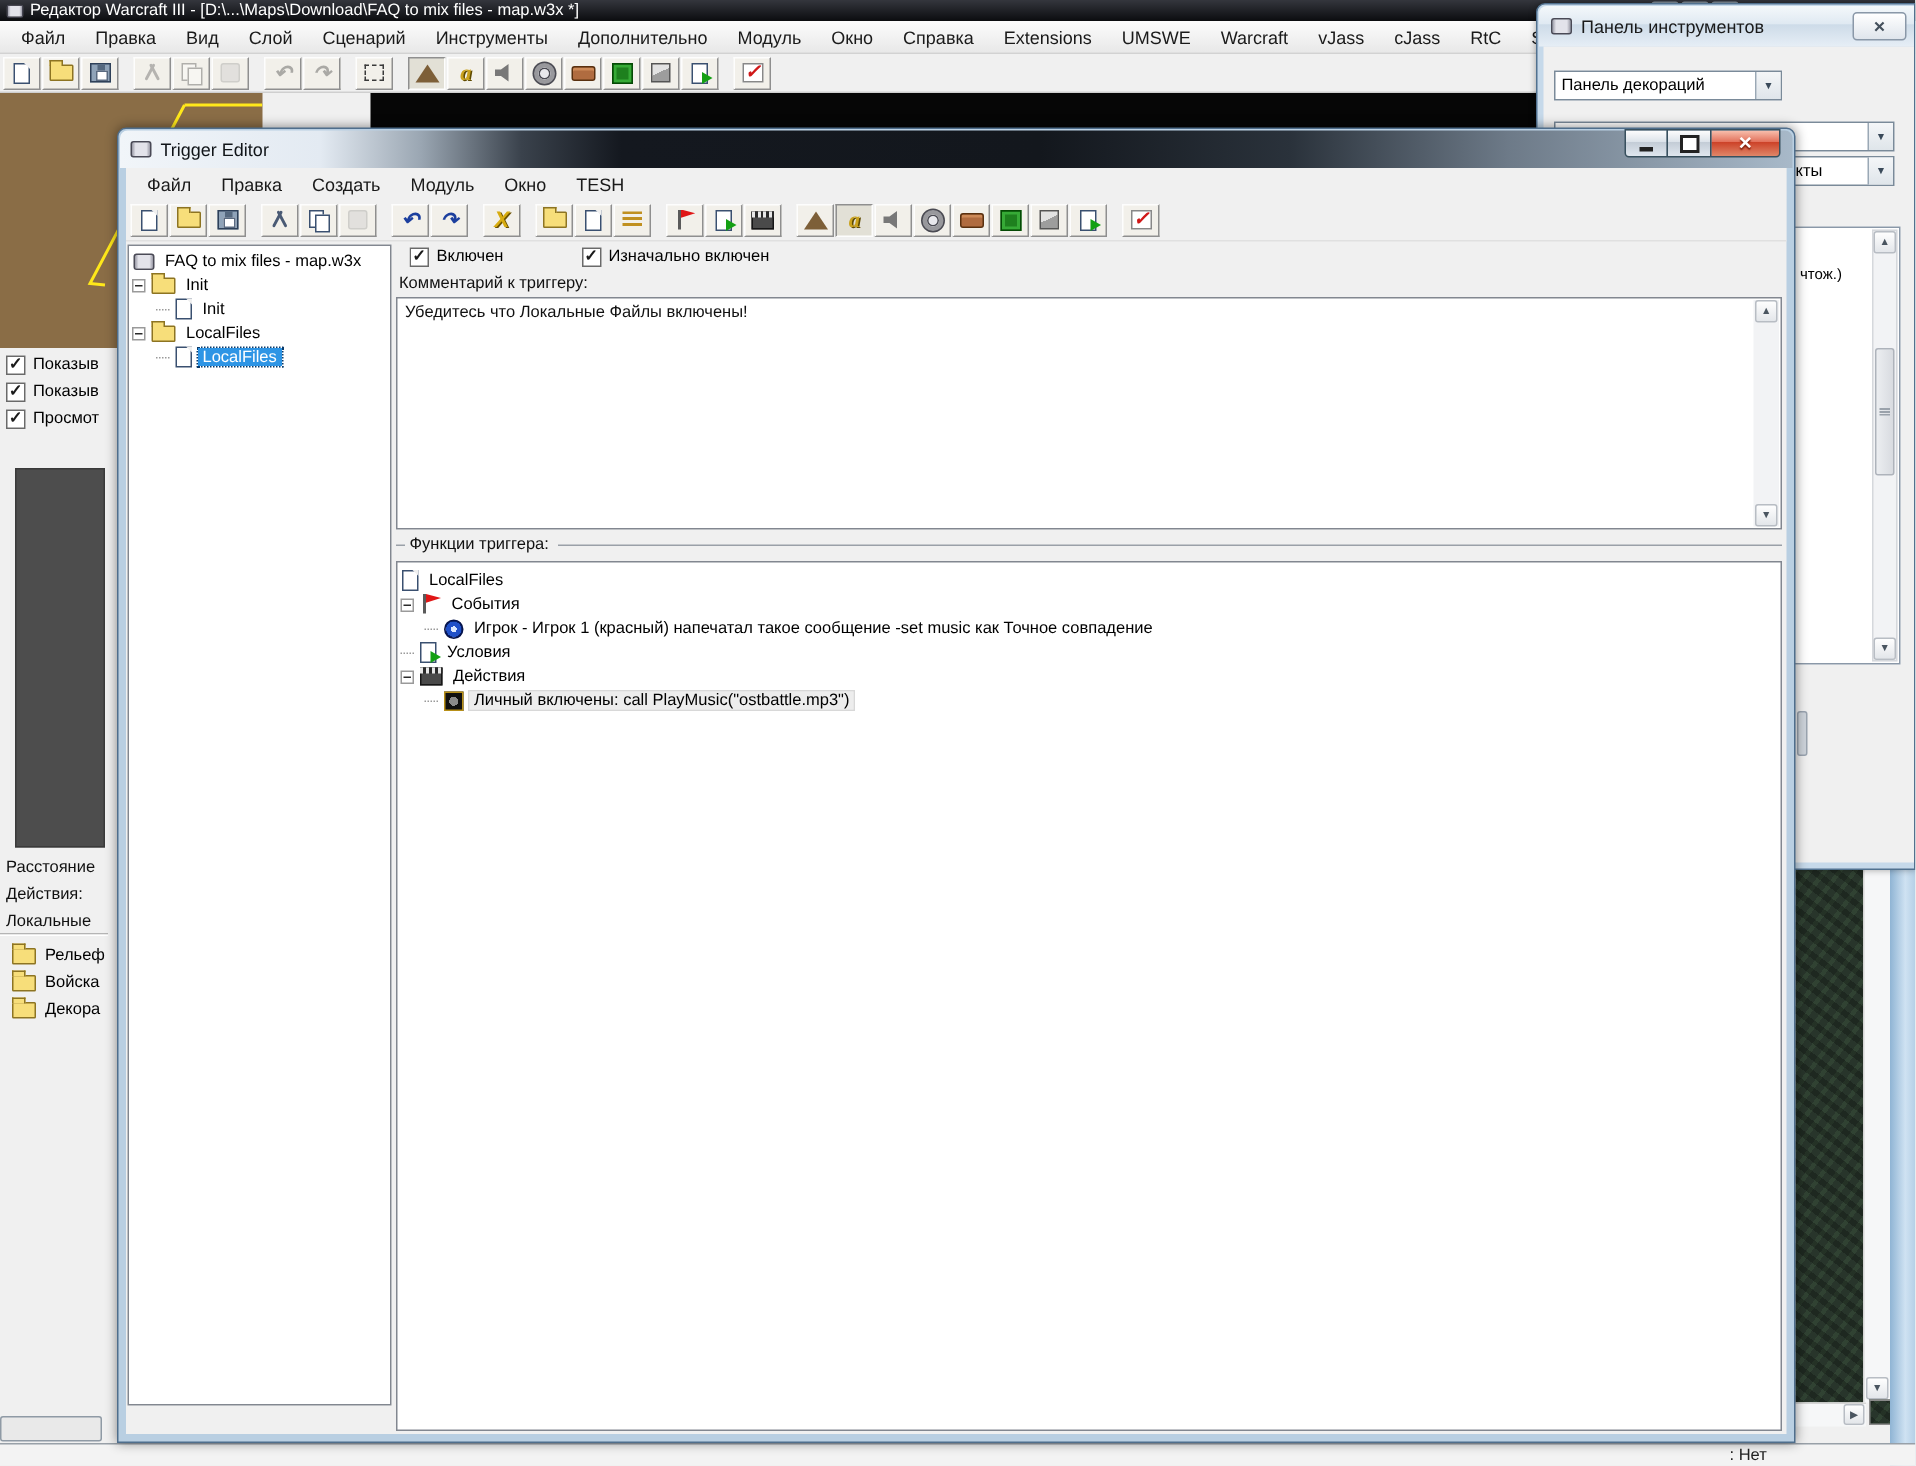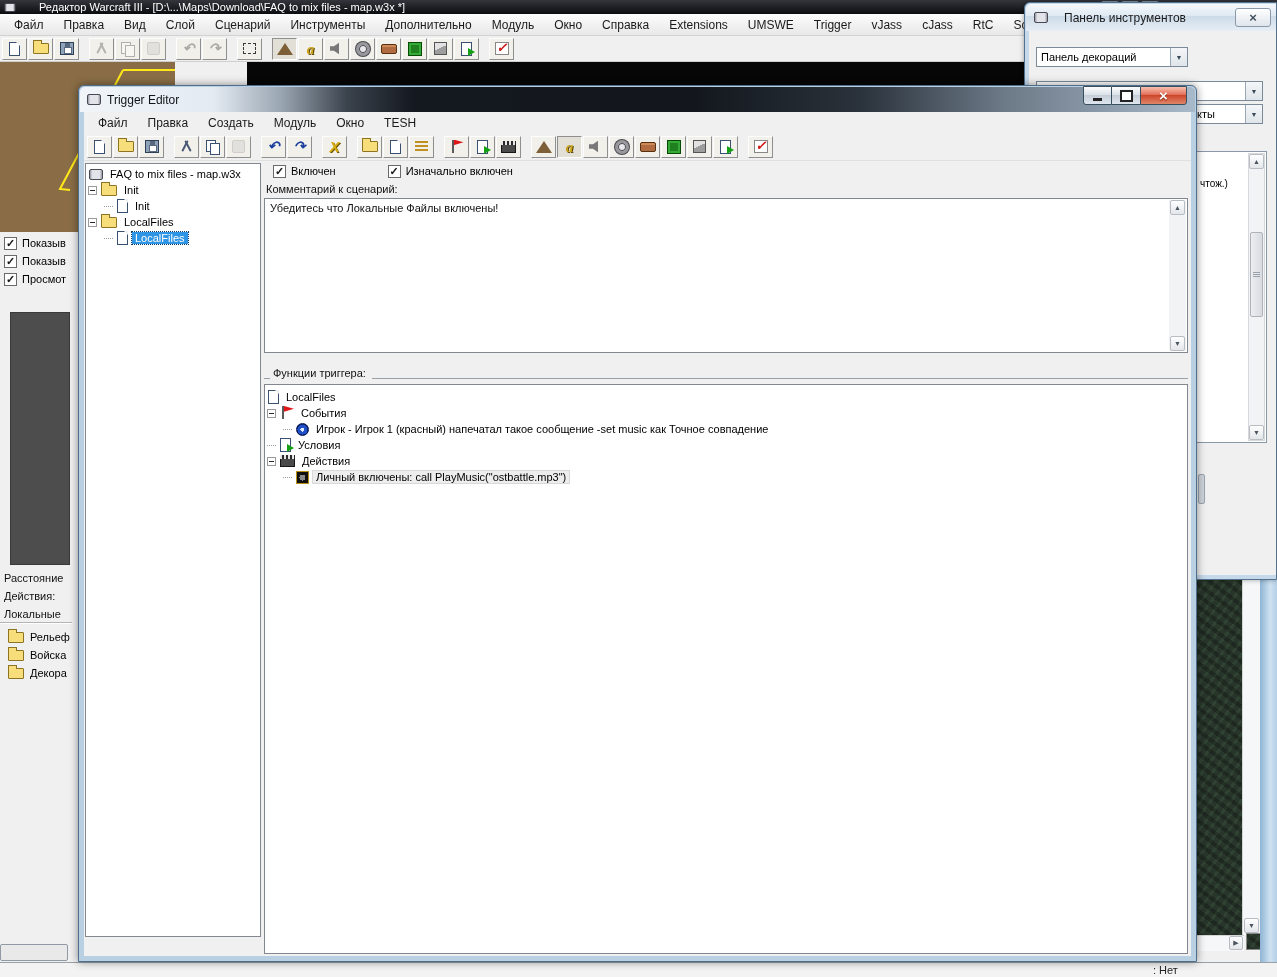--- a/index.html
+++ b/index.html
@@ -3,21 +3,21 @@
 <meta charset="utf-8">
 <style>
   *{box-sizing:border-box;margin:0;padding:0}
   html,body{width:1277px;height:977px;overflow:hidden}
   body{font-family:"Liberation Sans",sans-serif;background:#f0f0f0;position:relative}
   #screen{position:absolute;left:0;top:0;width:1277px;height:977px;background:#f0f0f0;overflow:hidden}
   .abs{position:absolute}
 
   
   #main-title{left:0;top:0;width:1277px;height:14px;background:linear-gradient(#34363d,#0b0c0f);color:#fff;
-    font-size:11px;line-height:13px;display:flex;align-items:center;gap:22px;padding-left:3px;white-space:nowrap;z-index:1}
+    font-size:11px;line-height:13px;display:flex;align-items:center;gap:3px;padding-left:3px;white-space:nowrap;z-index:1}
   #mdi-buttons{left:1101px;top:1px;display:flex;gap:2px;z-index:1}
   .mdib{width:18px;height:12px;background:linear-gradient(#fbfbfb,#cfd4da);border:1px solid #84929f;border-radius:2px;
     display:flex;align-items:center;justify-content:center;font-size:8px;color:#333;line-height:8px}
   #main-menu{left:0;top:14px;width:1277px;height:22px;background:linear-gradient(#fcfcfc,#e8e8e8);
     border-bottom:1px solid #d2d2d2;display:flex;align-items:center;padding-left:4px;font-size:12px;color:#1a1a1a;z-index:1}
   .mi{padding:2px 10px;white-space:nowrap}
   #main-toolbar{left:0;top:36px;width:1277px;height:26px;background:#f0f0f0;border-bottom:1px solid #cfcfcf;
     display:flex;align-items:center;padding-left:2px;z-index:1}
 
   .tbtn{width:25px;height:22px;background:#f2f0ea;border:1px solid;border-color:#fdfdfd #8f8f8f #8f8f8f #fdfdfd;
@@ -131,21 +131,21 @@
   #map-sb-v{left:1242px;top:580px;width:18px;height:355px;background:#f6f7f8;border-left:1px solid #d5d5d5}
   #map-sb-h{left:1197px;top:935px;width:47px;height:16px;background:#f6f7f8;border-top:1px solid #d5d5d5}
   #map-mini-btn{left:1246px;top:933px;width:17px;height:17px;border:1px solid #8a8a8a}
   #right-edge{left:1260px;top:580px;width:17px;height:397px;background:linear-gradient(90deg,#8fb4d4,#cfe2f2 60%,#b4cfe6)}
   #statusbar{left:0;top:962px;width:1277px;height:15px;background:#f3f3f3;border-top:1px solid #98a0a8;font-size:11px;color:#222}
 
   
   #toolbox{left:1024px;top:2px;width:253px;height:578px;background:#c6d9ea;border:1px solid #51718f;
     border-radius:6px 0 0 0;z-index:2;box-shadow:0 0 5px rgba(0,0,0,.35)}
   #toolbox .p-title{position:absolute;left:1px;top:1px;right:0;height:27px;border-radius:5px 0 0 0;
-    background:linear-gradient(#f4f8fb,#dfe9f2 45%,#cddbe8 46%,#e6eef6);display:flex;align-items:center;gap:16px;
+    background:linear-gradient(#f4f8fb,#dfe9f2 45%,#cddbe8 46%,#e6eef6);display:flex;align-items:center;gap:6px;
     padding-left:8px;font-size:12px;color:#1a1a1a}
   #toolbox .p-close{position:absolute;left:209px;top:4px;width:36px;height:19px;background:linear-gradient(#fff,#dfe5ec);
     border:1px solid #8a98a8;border-radius:3px;display:flex;align-items:center;justify-content:center;
     font-size:13px;font-weight:bold;color:#44505c}
   #toolbox .p-body{position:absolute;left:4px;top:28px;right:0;bottom:4px;background:#f0f0f0}
   #tb-list{position:absolute;left:7px;top:120px;width:231px;height:292px;background:#fff;border:1px solid #8a98a8;overflow:hidden}
   #tb-grip{position:absolute;left:169px;top:443px;width:7px;height:30px;background:#cdd3da;border:1px solid #9aa4b0;border-radius:2px}
 
   
   #twin{left:78px;top:85px;width:1119px;height:877px;background:#b9cfe2;border:1px solid #4f6e8c;
@@ -167,21 +167,21 @@
   #t-toolbar{height:28px;display:flex;align-items:center;padding-left:3px;background:#f0f0f0;border-bottom:1px solid #e0e0e0}
   #t-tree{position:absolute;left:1px;top:51px;width:176px;bottom:19px;background:#fff;border:1px solid #828790;
     overflow:hidden;padding:2px 0 0 2px}
   #t-right{position:absolute;left:180px;top:51px;right:3px;bottom:2px;display:flex;flex-direction:column}
   #t-checkrow{display:flex;height:16px;font-size:11px;align-items:center}
   #t-checkrow .cbrow{height:16px}
   #comment-label{font-size:11px;margin:4px 0 3px 2px;color:#111}
   #comment-box{position:relative;height:155px;background:#fff;border:1px solid #828790;font-size:11px;color:#111}
   #comment-text{position:absolute;left:5px;top:3px;right:22px}
   .vscroll{position:absolute;right:1px;top:1px;bottom:1px;width:17px;background:#f2f3f5}
-  #fn-header{display:flex;align-items:flex-end;margin-top:14px;font-size:11px;color:#111}
+  #fn-header{display:flex;align-items:center;margin-top:4px;font-size:11px;color:#111}
   #fn-header .gline{height:0;border-top:1px solid #9aa0a8}
   #fn-header .gline.pre{width:6px;margin-right:3px}
   #fn-header .gline.post{flex:1;margin-left:6px}
   #fn-panel{margin-top:5px;flex:1;background:#fff;border:1px solid #828790;padding:4px 2px;overflow:hidden}
 </style>
 </head>
 <body>
 
 <div id="screen">
 
@@ -200,21 +200,21 @@
       <span class="mi">Вид</span>
       <span class="mi">Слой</span>
       <span class="mi">Сценарий</span>
       <span class="mi">Инструменты</span>
       <span class="mi">Дополнительно</span>
       <span class="mi">Модуль</span>
       <span class="mi">Окно</span>
       <span class="mi">Справка</span>
       <span class="mi">Extensions</span>
       <span class="mi">UMSWE</span>
-      <span class="mi">Trigger</span>
+      <span class="mi">Warcraft</span>
       <span class="mi">vJass</span>
       <span class="mi">cJass</span>
       <span class="mi">RtC</span>
       <span class="mi">Sc Exp.</span>
       <span class="mi">Fly</span>
     </div>
   <div class="abs" id="main-toolbar">
       <span class="tbtn">
         <i class="ic ic-new-file"></i>
       </span>
@@ -499,21 +499,21 @@
         <div id="t-checkrow">
           <span class="cbrow" style="margin-left:9px">
             <span class="cb"></span>
             <span>Включен</span>
           </span>
           <span class="cbrow" style="margin-left:52px">
             <span class="cb"></span>
             <span>Изначально включен</span>
           </span>
         </div>
-        <div id="comment-label">Комментарий к сценарий:</div>
+        <div id="comment-label">Комментарий к триггеру:</div>
         <div id="comment-box">
           <div id="comment-text">Убедитесь что Локальные Файлы включены!</div>
           <div class="vscroll">
             <span class="sbtn" style="left:1px;top:0;width:15px;height:15px">▲</span>
             <span class="sbtn" style="left:1px;bottom:0;width:15px;height:15px">▼</span>
           </div>
         </div>
         <div id="fn-header">
           <span class="gline pre"></span>
           <span>Функции триггера:</span>

